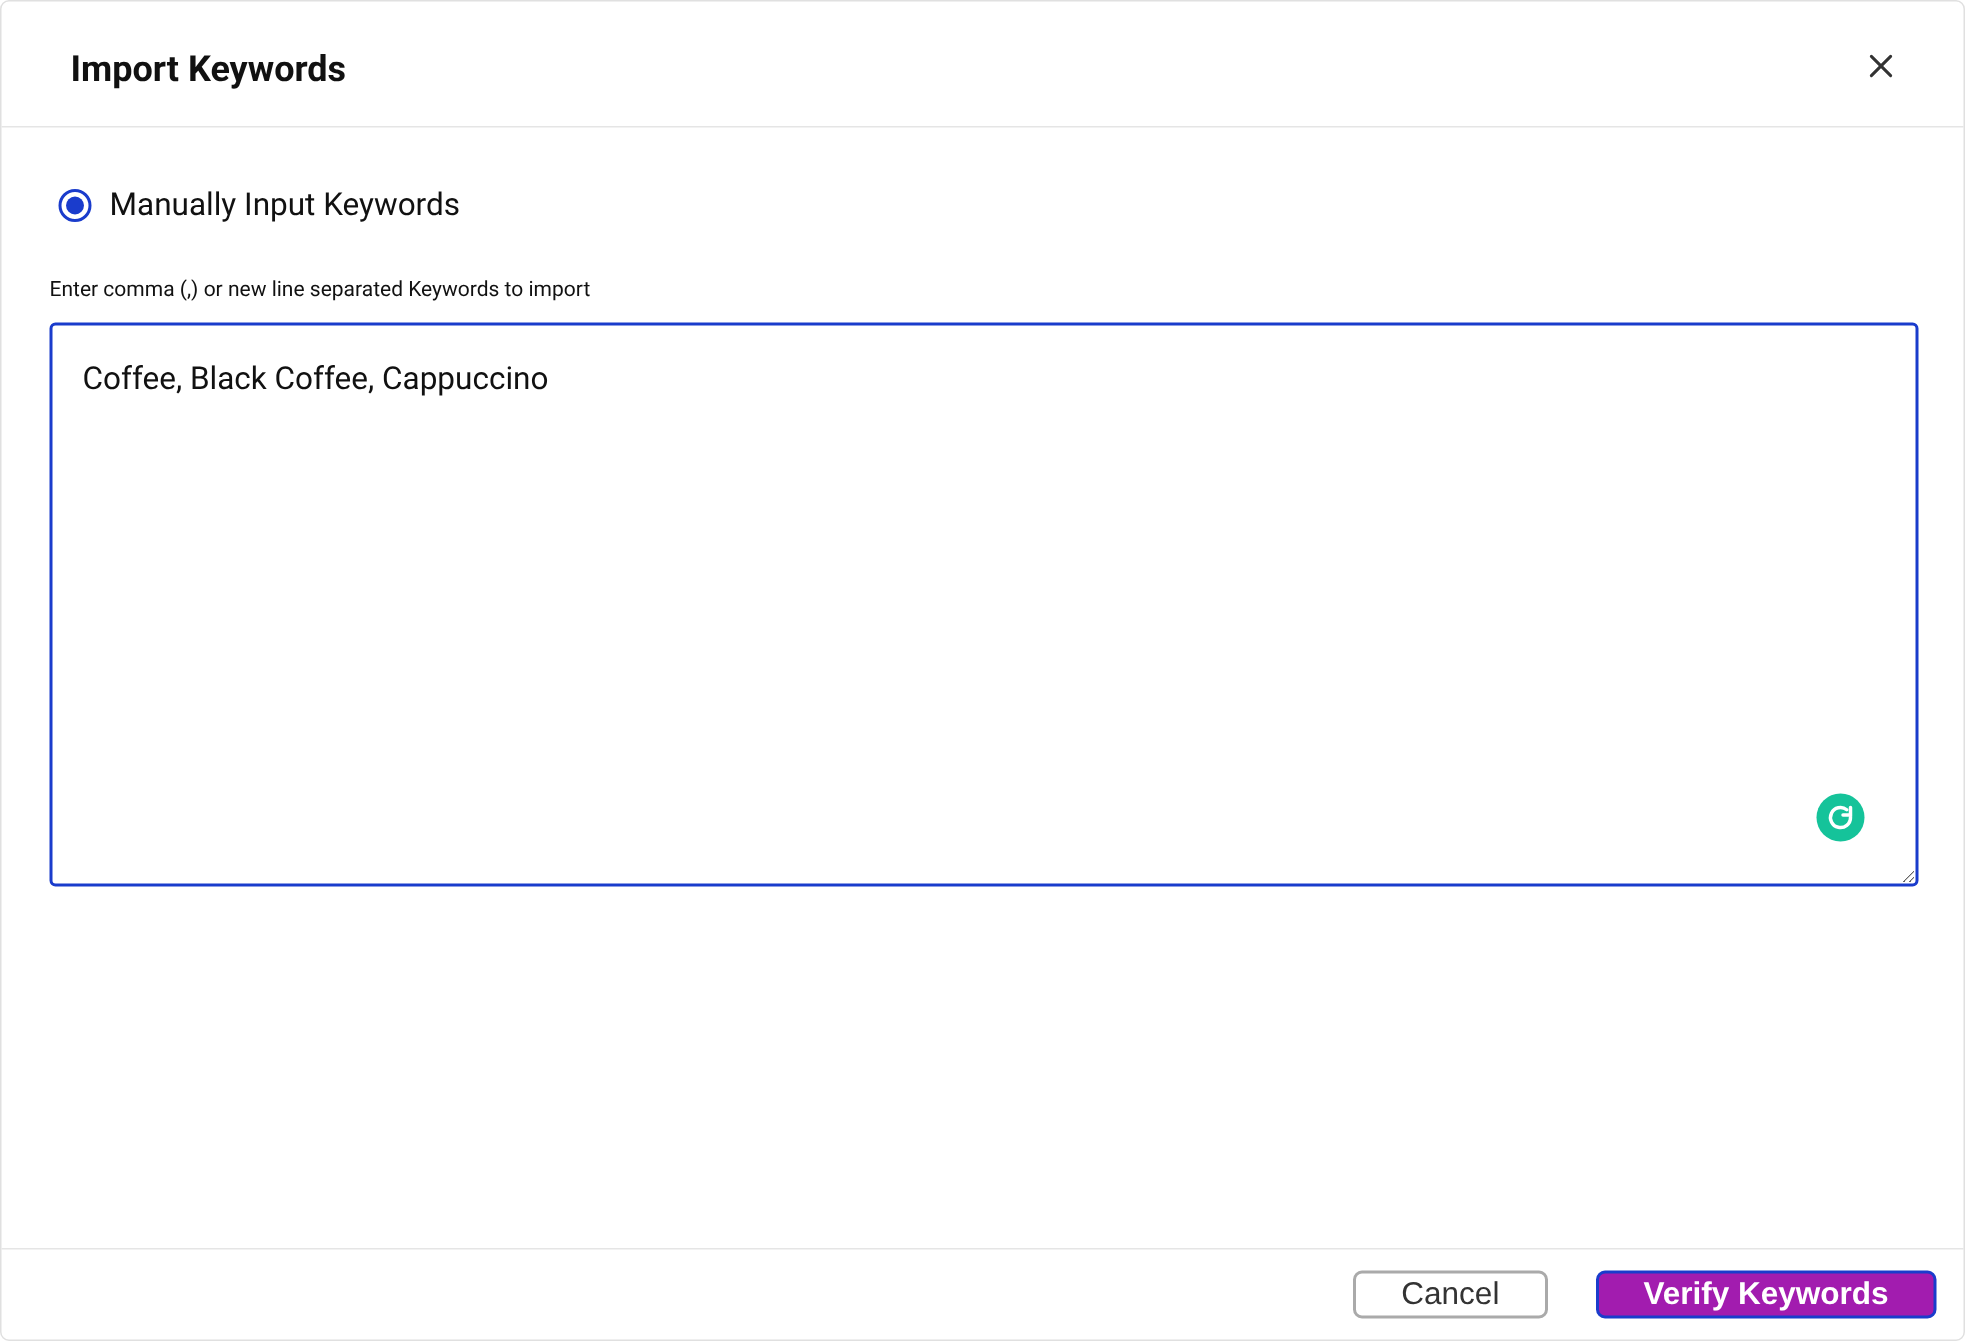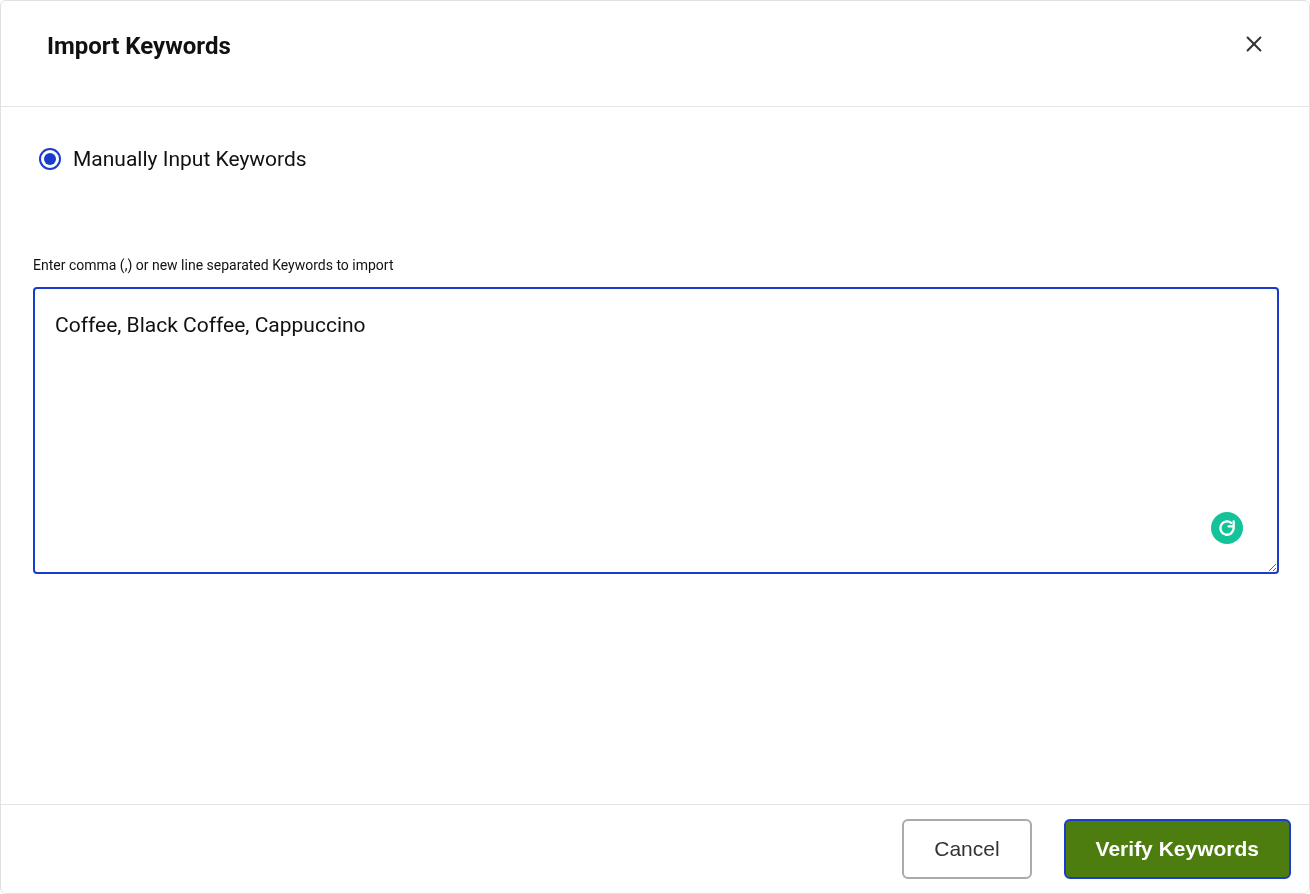--- a/index.html
+++ b/index.html
@@ -19,21 +19,21 @@
       height: 100%;
       display: flex;
       flex-direction: column;
       border: 1px solid #e0e0e0;
       border-radius: 6px;
     }
     .modal-header {
       display: flex;
       align-items: center;
       justify-content: space-between;
-      padding: 28px 40px 44px 46px;
+      padding: 28px 40px 22px 46px;
       border-bottom: 1px solid #e5e5e5;
       gap: 44px;
     }
     .modal-title {
       font-size: 24px;
       font-weight: 700;
       color: #111;
     }
     .close-btn {
       background: none;
@@ -51,21 +51,21 @@
     }
     .modal-body {
       flex: 1;
       padding: 40px 30px 20px 32px;
       display: flex;
       flex-direction: column;
     }
     .radio-group {
       display: flex;
       gap: 40px;
-      margin-bottom: 86px;
+      margin-bottom: 36px;
       padding-left: 6px;
     }
     .radio-option {
       display: flex;
       align-items: center;
       gap: 12px;
       cursor: pointer;
     }
     .radio-circle {
       width: 22px;
@@ -95,21 +95,21 @@
       font-size: 14px;
       color: #111;
       margin-bottom: 14px;
     }
     .textarea-wrapper {
       position: relative;
       flex-shrink: 0;
     }
     .keywords-textarea {
       width: 100%;
-      height: 287px;
+      height: 376px;
       border: 2px solid #1a3ccc;
       border-radius: 4px;
       padding: 22px 20px;
       font-size: 21px;
       font-family: inherit;
       color: #111;
       resize: both;
       outline: none;
       line-height: 1.4;
     }
@@ -134,32 +134,32 @@
     .modal-footer {
       border-top: 1px solid #e5e5e5;
       padding: 14px 18px;
       display: flex;
       justify-content: flex-end;
       gap: 32px;
     }
     .btn {
       font-size: 21px;
       font-weight: 500;
-      padding: 16px 30px;
+      padding: 2px 30px;
       border-radius: 6px;
       cursor: pointer;
       border: 2px solid transparent;
     }
     .btn-cancel {
       background: #fff;
       color: #333;
       border-color: #aaa;
     }
     .btn-primary {
-      background: #4d7c0f;
+      background: #a21caf;
       color: #fff;
       border-color: #1a3ccc;
       font-weight: 600;
     }
   </style>
 </head>
 <body>
 
 <div class="modal">
   <div class="modal-header">

